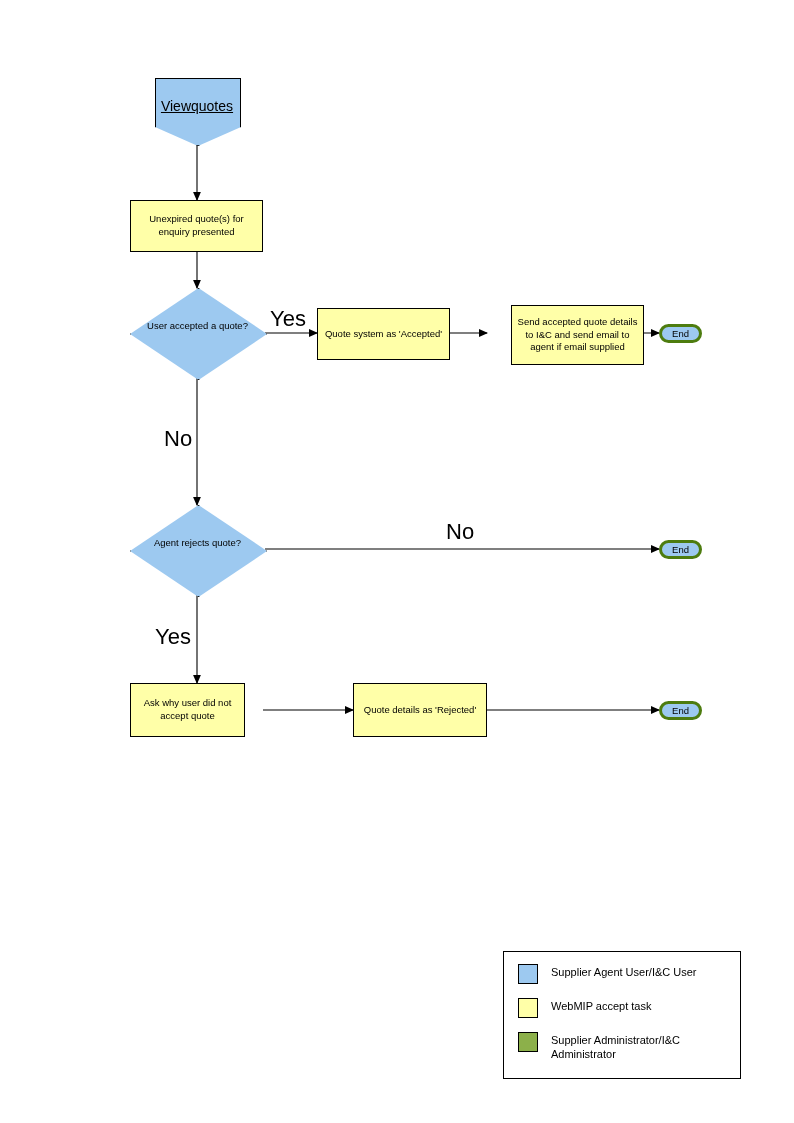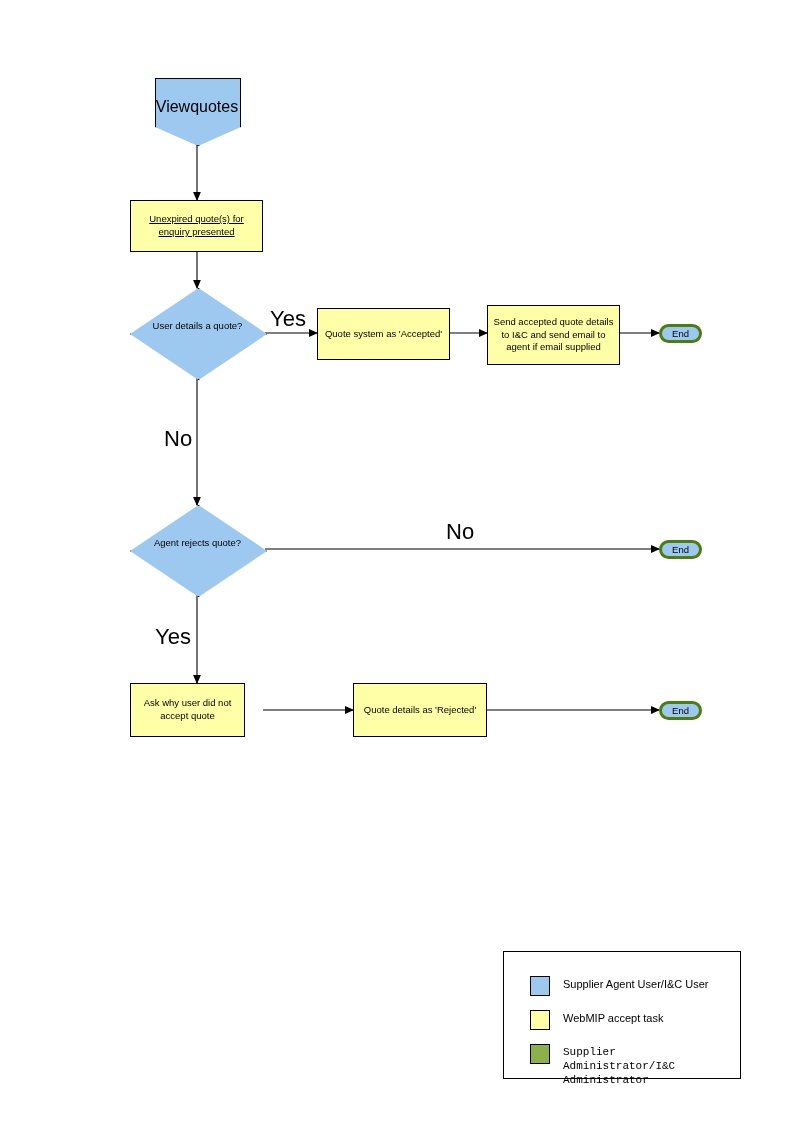--- a/index.html
+++ b/index.html
@@ -36,23 +36,24 @@
   }
   .start-wrap {
     position: absolute;
   }
   .start-label {
     position: absolute;
     left: 0;
     top: 20px;
     width: 84px;
     text-align: center;
-    font-size: 16px;
+    font-size: 14px;
     color: #000;
     line-height: 1.15;
+    text-decoration: underline;
   }
   
   .proc {
     background: #FFFFA8;
     border: 1px solid #000000;
     display: flex;
     align-items: center;
     justify-content: center;
     text-align: center;
     font-size: 9.5px;
@@ -111,21 +112,21 @@
   
   #legend {
     position: absolute;
     background: #ffffff;
     border: 1px solid #000000;
     box-sizing: border-box;
   }
   .legend-row {
     display: flex;
     align-items: flex-start;
-    margin: 12px;
+    margin: 0;
     padding: 0;
   }
   .legend-swatch {
     width: 20px;
     height: 20px;
     border: 1px solid #000;
     flex: 0 0 auto;
     box-sizing: border-box;
   }
   .legend-text {
@@ -175,34 +176,34 @@
     <line x1="263" y1="710" x2="353" y2="710" stroke="#000" stroke-width="1.1" marker-end="url(#arrow)"></line>
 
     <line x1="487" y1="710" x2="659" y2="710" stroke="#000" stroke-width="1.1" marker-end="url(#arrow)"></line>
   </svg>
 
   <div class="start-wrap" style="left:155px; top:78px; width:84px; height:66px;">
     <div class="start-shape"></div>
     <div class="start-label">Viewquotes</div>
   </div>
 
-  <div class="node proc" style="left:130px; top:200px; width:133px; height:52px;text-decoration:underline;">
+  <div class="node proc" style="left:130px; top:200px; width:133px; height:52px;">
     <span class="proc-text">Unexpired quote(s) for enquiry presented</span>
   </div>
 
   <div class="decision-wrap" style="left:130px; top:288px; width:135px; height:90px;">
     <div class="decision-shape"></div>
-    <div class="decision-label" style="top:32px;">User details a quote?</div>
+    <div class="decision-label" style="top:32px;">User accepted a quote?</div>
   </div>
 
   <div class="node proc" style="left:317px; top:308px; width:133px; height:52px;">
     <span class="proc-text">Quote  system as 'Accepted'</span>
   </div>
 
-  <div class="node proc" style="left:487px; top:305px; width:133px; height:60px;">
+  <div class="node proc" style="left:511px; top:305px; width:133px; height:60px;">
     <span class="proc-text">Send accepted quote details to I&amp;C and send email to agent if email supplied</span>
   </div>
 
   <div class="node end-node" style="left:659px; top:324px; width:43px; height:19px;">
     <span>End</span>
   </div>
 
   <div class="decision-wrap" style="left:130px; top:505px; width:135px; height:90px;">
     <div class="decision-shape"></div>
     <div class="decision-label" style="top:32px;">Agent rejects quote?</div>
@@ -239,18 +240,18 @@
       <span class="legend-text">Supplier Agent User/I&amp;C User</span>
     </div>
 
     <div class="legend-row" style="margin-bottom:14px;">
       <span class="legend-swatch" style="background:#FFFFA8;"></span>
       <span class="legend-text">WebMIP accept task</span>
     </div>
 
     <div class="legend-row">
       <span class="legend-swatch" style="background:#8CB04A;"></span>
-      <span class="legend-text" style="max-width:175px;font-family:Liberation Mono, monospace;">Supplier Administrator/I&amp;C Administrator</span>
+      <span class="legend-text" style="max-width:175px;">Supplier Administrator/I&amp;C Administrator</span>
     </div>
 
   </div>
 
 </div>
 
 </body></html>

